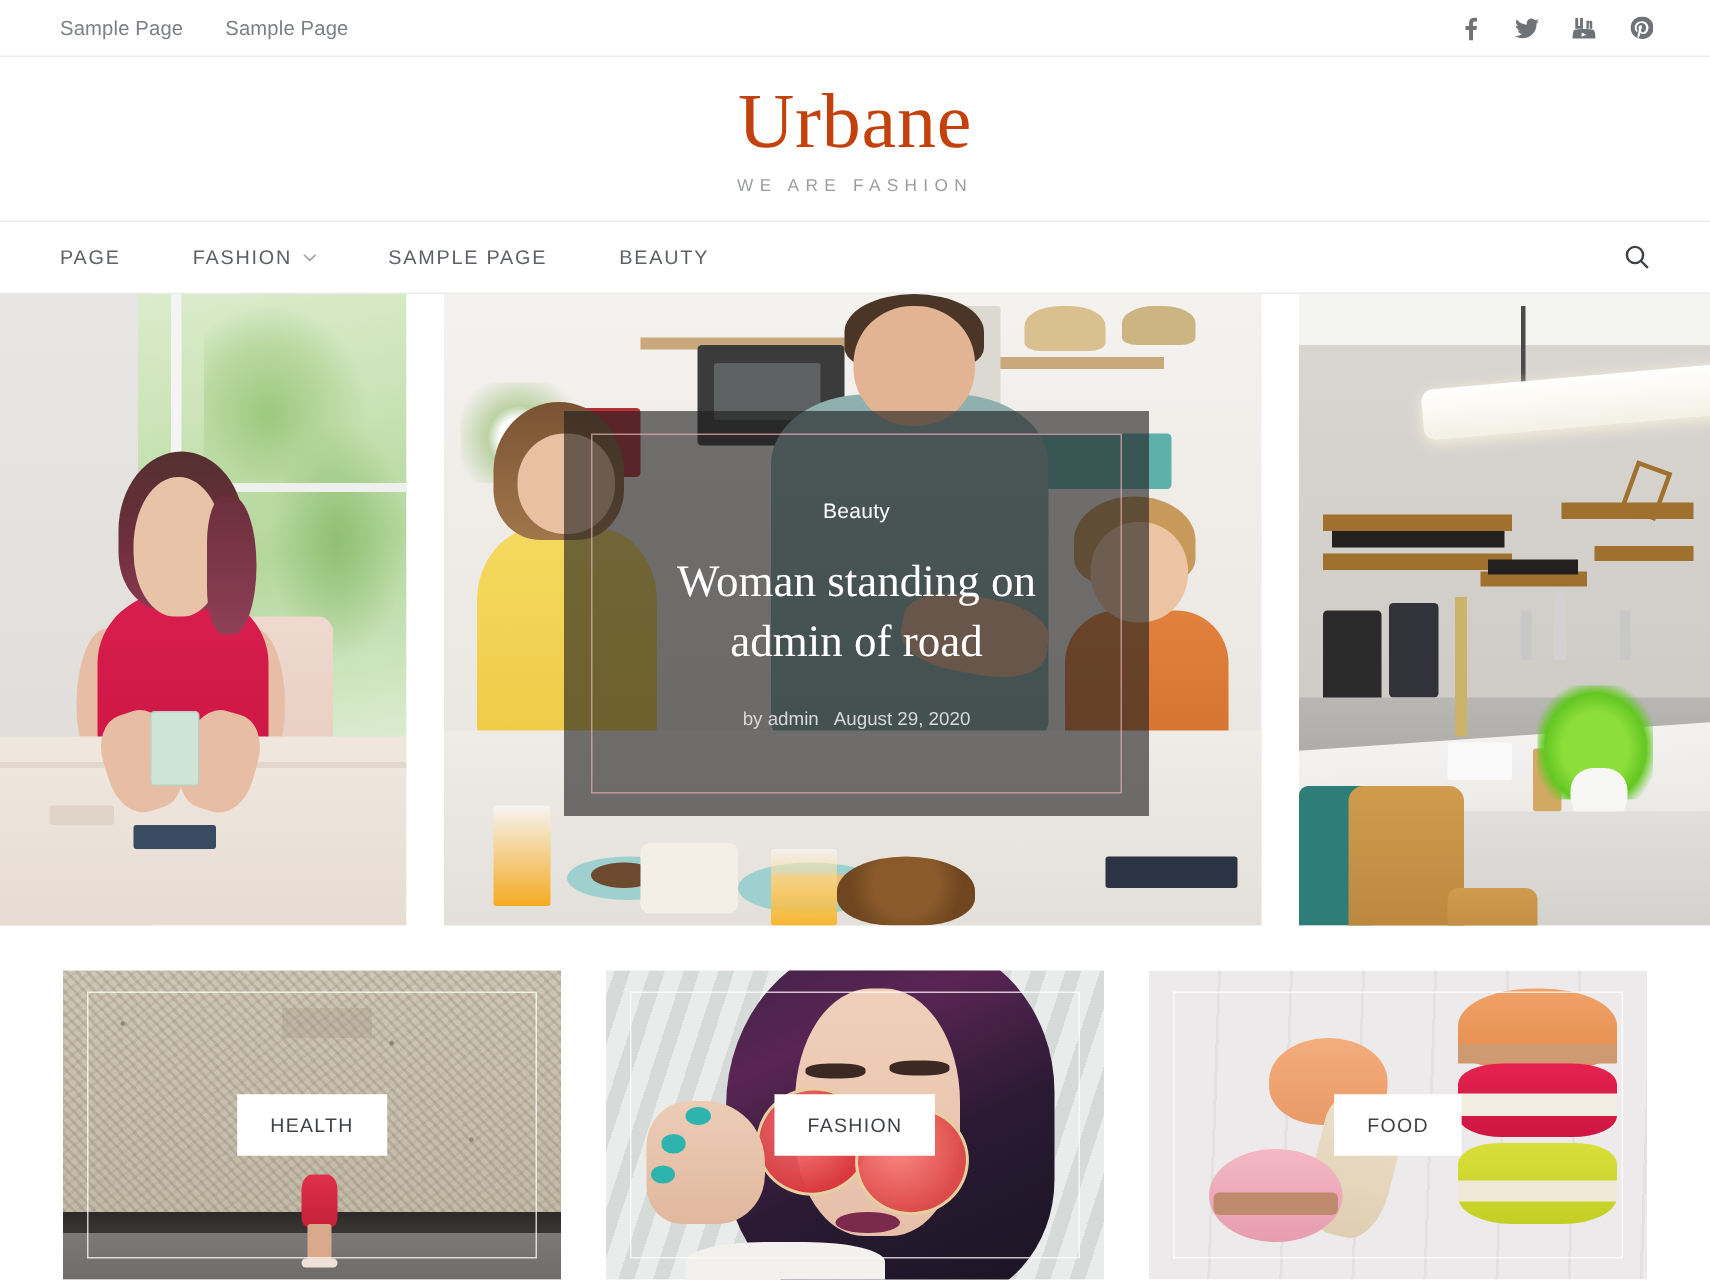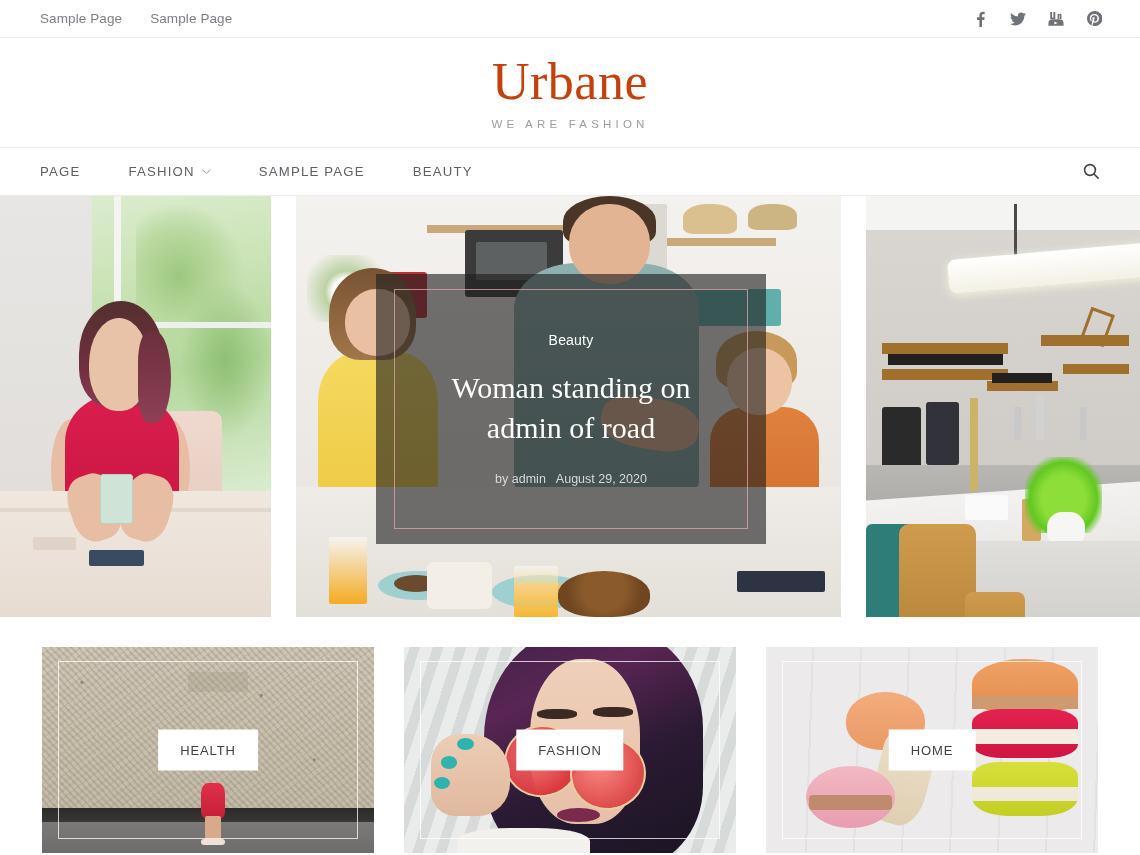--- a/index.html
+++ b/index.html
@@ -643,15 +643,15 @@
       <div class="mac-pk"></div>
         <div class="mac-pk-f"></div>
       <div class="stackA"></div>
         <div class="stackA-f"></div>
       <div class="stackB"></div>
         <div class="stackB-f"></div>
       <div class="stackC"></div>
         <div class="stackC-f"></div>
     </div>
     <div class="cat-frame"></div>
-    <div class="cat-label">HOME</div>
+    <div class="cat-label">FOOD</div>
   </div>
 </div>
 
 </body></html>

